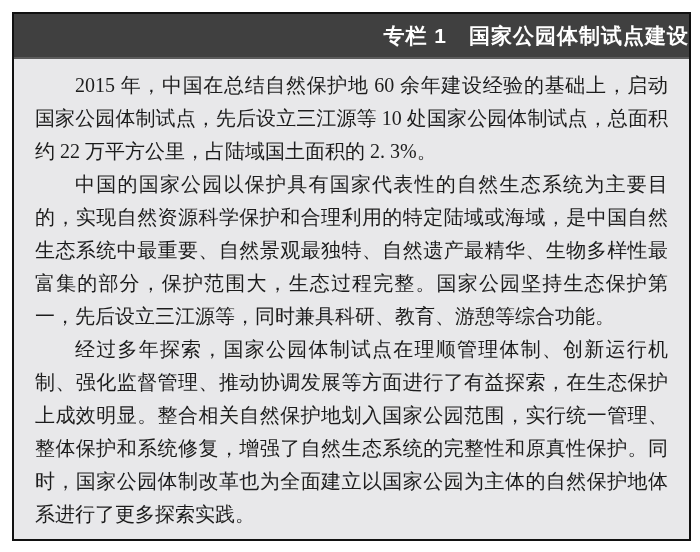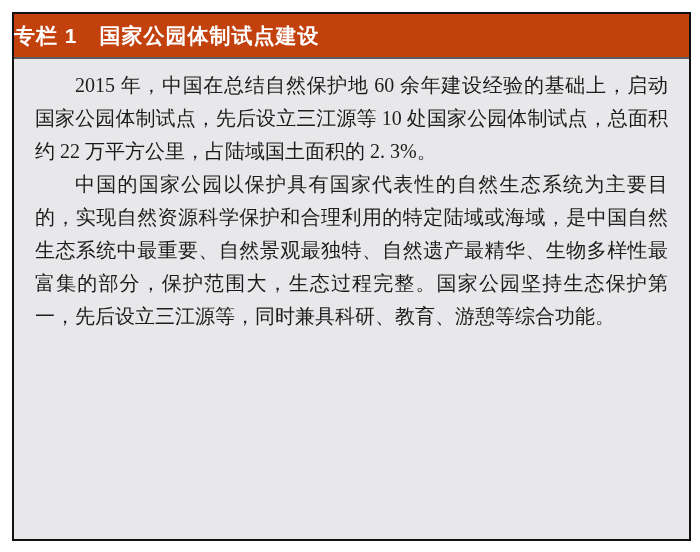--- a/index.html
+++ b/index.html
@@ -19,25 +19,25 @@
     top: 12px;
     width: 679px;
     height: 529px;
     box-sizing: border-box;
     border: 2px solid #111111;
     background: #e8e8ea;
   }
   .panel-header {
     height: 45px;
     box-sizing: border-box;
-    background: #c2410c;
+    background: #404040;
     border-bottom: 2px solid #5c5c5c;
     display: flex;
     align-items: center;
-    justify-content: flex-start;
+    justify-content: flex-end;
   }
   .panel-title {
     color: #ffffff;
     font-weight: bold;
     font-size: 21px;
     letter-spacing: 1px;
     font-family: "Liberation Sans", "DejaVu Sans", sans-serif;
     white-space: pre;
   }
   .panel-body {
@@ -57,14 +57,15 @@
 </head>
 <body>
 
 <div class="panel">
   <div class="panel-header">
     <span class="panel-title">专栏 1　国家公园体制试点建设</span>
   </div>
   <div class="panel-body">
     <p>2015 年，中国在总结自然保护地 60 余年建设经验的基础上，启动国家公园体制试点，先后设立三江源等 10 处国家公园体制试点，总面积约 22 万平方公里，占陆域国土面积的 2. 3%。</p>
     <p>中国的国家公园以保护具有国家代表性的自然生态系统为主要目的，实现自然资源科学保护和合理利用的特定陆域或海域，是中国自然生态系统中最重要、自然景观最独特、自然遗产最精华、生物多样性最富集的部分，保护范围大，生态过程完整。国家公园坚持生态保护第一，先后设立三江源等，同时兼具科研、教育、游憩等综合功能。</p>
+    <p>经过多年探索，国家公园体制试点在理顺管理体制、创新运行机制、强化监督管理、推动协调发展等方面进行了有益探索，在生态保护上成效明显。整合相关自然保护地划入国家公园范围，实行统一管理、整体保护和系统修复，增强了自然生态系统的完整性和原真性保护。同时，国家公园体制改革也为全面建立以国家公园为主体的自然保护地体系进行了更多探索实践。</p>
   </div>
 </div>
 
 </body></html>

